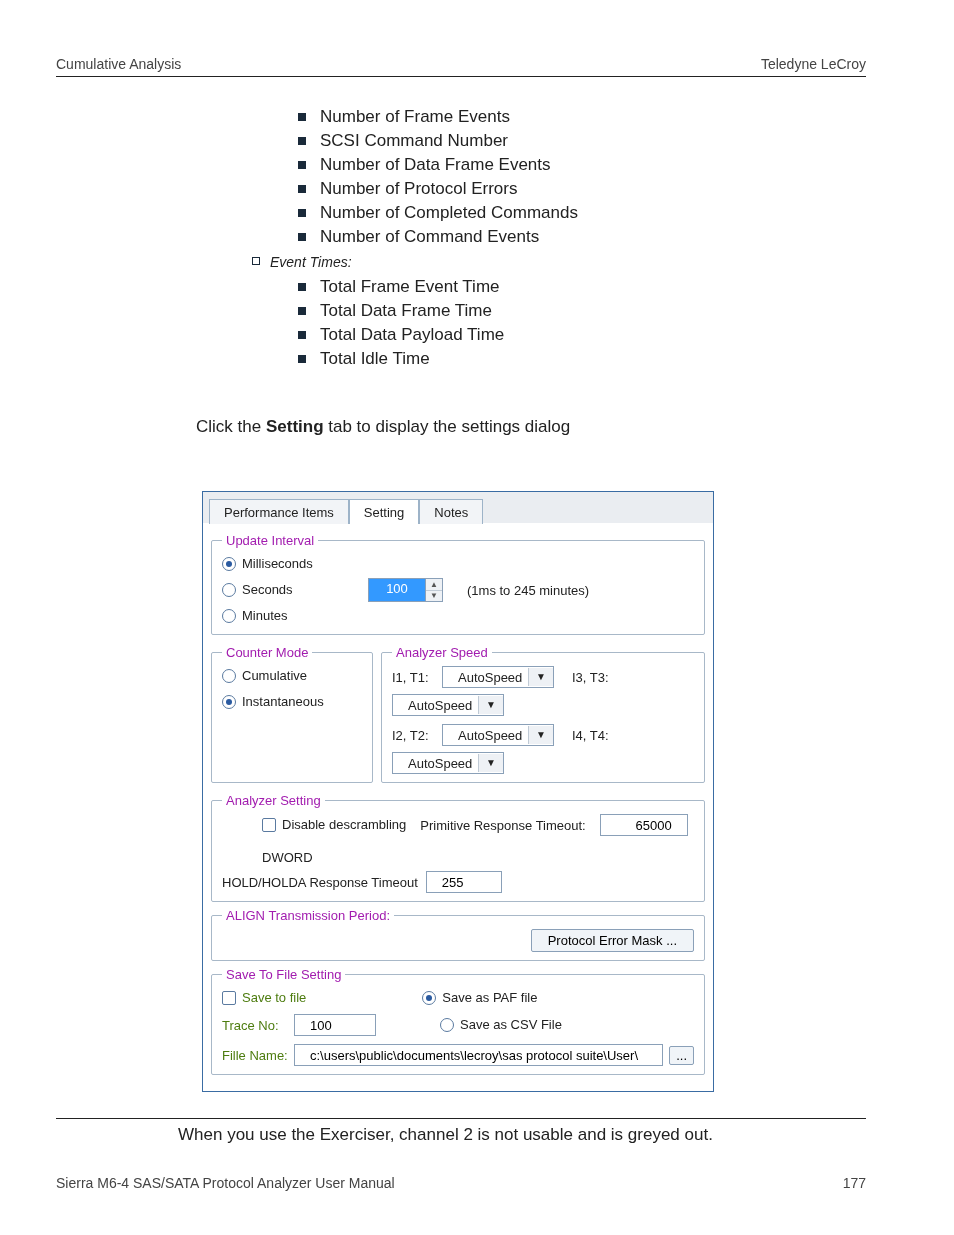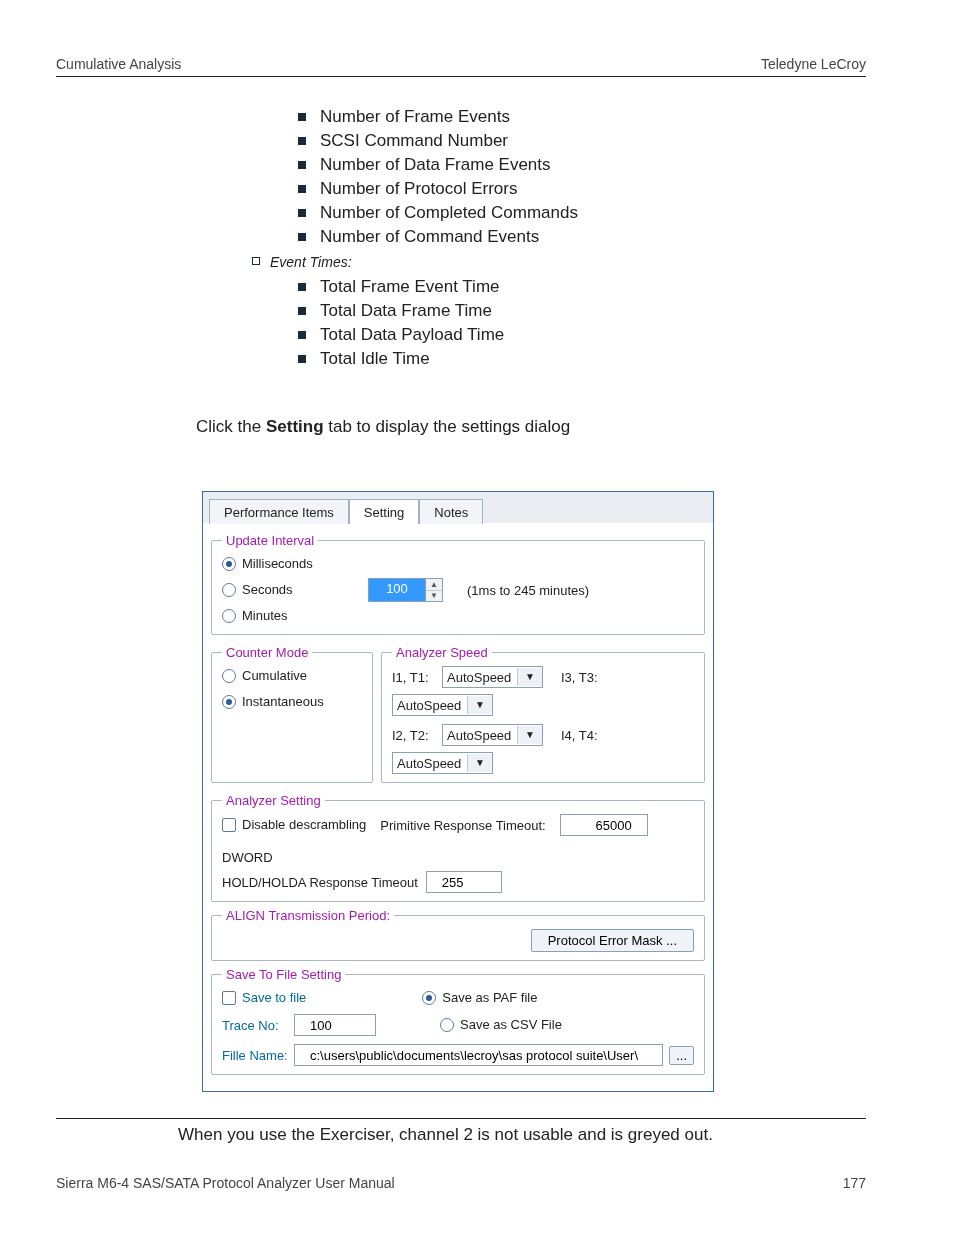--- a/index.html
+++ b/index.html
@@ -114,21 +114,21 @@
   width: 14px; height: 14px; border: 1px solid #5a7aa0;
   display: inline-block; vertical-align: middle;
   background: #fff; box-sizing: border-box;
 }
 .radio { border-radius: 50%; position: relative; }
 .radio.sel::after {
   content:''; position:absolute; left:3px; top:3px; width:6px; height:6px;
   border-radius:50%; background:#2a5aa0;
 }
 .check { border-radius: 2px; }
-.disabled { color: #0369a1; }
+.disabled { color: #4d7c0f; }
 
 .opt { display: flex; align-items: center; gap: 6px; line-height: 20px; }
 .col { display: flex; flex-direction: column; gap: 6px; }
 
 input[type=text] {
   border: 1px solid #8aa0b8;
   font-size: 13px;
   padding: 1px 15px;
   height: 18px;
   background: #fff;
@@ -145,20 +145,21 @@
 }
 .arrow { flex:1; display:flex; align-items:center; justify-content:center; font-size:8px; color:#555; background:#eef1f5;}
 .arrow + .arrow { border-top: 1px solid #c0cad5; }
 
 .dd {
   display: inline-flex;
   border: 1px solid #8aa0b8;
   background: #fff;
   height: 20px;
   align-items: center;
+  padding-left: 11px;
 }
 .dd span { padding: 0 4px; width: 66px; }
 .dd .caret {
   width: 16px; text-align:center; border-left:1px solid #c0cad5;
   background:#eef1f5; line-height:18px; font-size:10px;
 }
 
 .btn {
   border: 1px solid #8aa0b8;
   background: #f0f4f8;
@@ -295,21 +296,21 @@
                   <span>AutoSpeed</span>
                   <span class="caret">▼</span>
                 </div>
             </div>
           </div>
         </fieldset>
       </div>
 
       <fieldset>
         <legend>Analyzer Setting</legend>
-        <div class="row" style="gap:14px;">
+        <div class="row" style="gap:14px;margin-left:40px;">
           <div class="opt">
               <span class="check"></span>
               <span>Disable descrambling</span>
             </div>
           <span>Primitive Response Timeout:</span>
           <input type="text" style="width: 56px; text-align: right;" value="65000">
           <span>DWORD</span>
         </div>
         <div class="row" style="margin-top:6px; gap:8px;">
           <span>HOLD/HOLDA Response Timeout</span>

